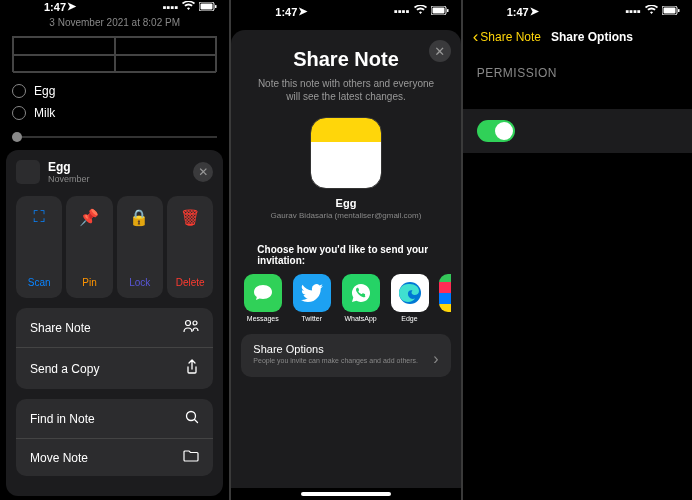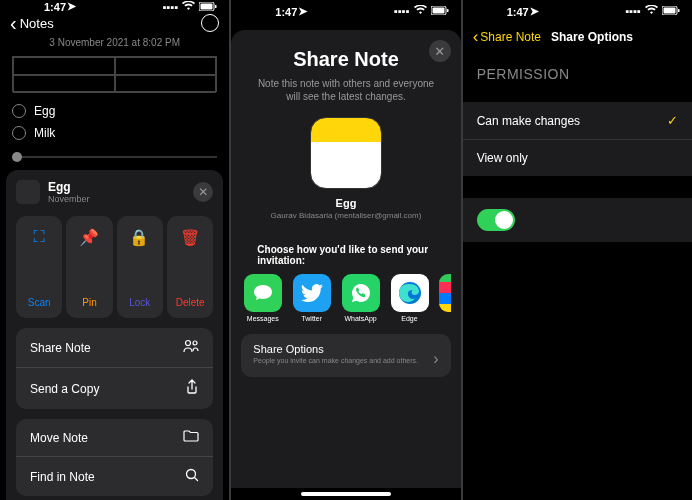--- a/index.html
+++ b/index.html
@@ -106,21 +106,21 @@
     .partial-app { width: 12px; height: 38px; background: linear-gradient(180deg, #34c759 0 20%, #ff2d55 20% 50%, #007aff 50% 80%, #ffd60a 80% 100%); border-radius: 9px 0 0 9px; margin-left: 2px; }
     .share-options-row { background: #2c2c2e; border-radius: 10px; padding: 9px 12px; margin-top: 12px; }
     .opt-title { color: #fff; font-size: 11px; }
     .opt-desc { color: #888; font-size: 7px; margin-top: 2px; }
     .share-options-row .chevron { float: right; margin-top: -14px; color: #888; }
     
     
     .nav-bar-3 { height: 30px; display: flex; align-items: center; padding: 0 10px; gap: 4px; }
     .back-3 { color: #ffd60a; font-size: 12px; display: flex; align-items: center; gap: 2px; }
     .nav-title-3 { color: #fff; font-size: 12px; font-weight: 600; margin-left: 6px; }
-    .section-label { color: #888; font-size: 14px; text-transform: uppercase; padding: 14px 14px 20px; letter-spacing: 0.5px; }
+    .section-label { color: #888; font-size: 12px; text-transform: uppercase; padding: 14px 14px 7px; letter-spacing: 0.5px; }
     .settings-group { background: #1c1c1e; }
     .settings-item { display: flex; align-items: center; justify-content: space-between; padding: 11px 14px; color: #fff; font-size: 12px; border-bottom: 0.5px solid #333; }
     .settings-item:last-child { border-bottom: none; }
     .check-mark { color: #ffd60a; font-size: 13px; }
     .toggle { width: 38px; height: 22px; background: #30d158; border-radius: 11px; position: relative; }
     .toggle::after { content: ""; position: absolute; right: 2px; top: 2px; width: 18px; height: 18px; background: #fff; border-radius: 50%; }
     .spacer { height: 22px; }
   </style>
 </head>
 <body>
@@ -140,27 +140,20 @@
       </span>
       <span>
         <svg width="18" height="9" viewBox="0 0 18 9">
             <rect x="0" y="0" width="15" height="9" rx="2" fill="none" stroke="#fff" stroke-width="1"></rect>
             <rect x="1.5" y="1.5" width="12" height="6" rx="1" fill="#fff"></rect>
             <rect x="16" y="3" width="1.5" height="3" rx="0.5" fill="#fff"></rect>
           </svg>
       </span>
     </div>
   </div>
-  <div class="nav-bar">
-    <div class="back-link">
-      <span class="chevron-left"></span>
-      <span>Notes</span>
-    </div>
-    <div class="more-icon">⋯</div>
-  </div>
   <div class="note-date">3 November 2021 at 8:02 PM</div>
   <div class="empty-table">
     <div class="row">
         <div class="cell"></div>
         <div class="cell"></div>
       </div>
     <div class="row">
         <div class="cell"></div>
         <div class="cell"></div>
       </div>
@@ -226,33 +219,33 @@
           <span>Send a Copy</span>
           <span class="menu-icon">
             <svg width="14" height="16" viewBox="0 0 14 16">
                 <path d="M7 1v9M4 4l3-3 3 3M3 8v5a1 1 0 001 1h6a1 1 0 001-1V8" fill="none" stroke="#fff" stroke-width="1.3" stroke-linecap="round"></path>
               </svg>
           </span>
         </div>
       </div>
       <div class="menu-group">
         <div class="menu-item">
-          <span>Move Note</span>
-          <span class="menu-icon">
-            <svg width="16" height="12" viewBox="0 0 16 12">
-                <path d="M1 2a1 1 0 011-1h4l1.5 1.5H14a1 1 0 011 1V10a1 1 0 01-1 1H2a1 1 0 01-1-1V2z" fill="none" stroke="#fff" stroke-width="1.2"></path>
-              </svg>
-          </span>
-        </div>
-        <div class="menu-item">
           <span>Find in Note</span>
           <span class="menu-icon">
             <svg width="14" height="14" viewBox="0 0 14 14">
                 <circle cx="6" cy="6" r="4.5" fill="none" stroke="#fff" stroke-width="1.3"></circle>
                 <path d="M9.5 9.5l3 3" stroke="#fff" stroke-width="1.3" stroke-linecap="round"></path>
+              </svg>
+          </span>
+        </div>
+        <div class="menu-item">
+          <span>Move Note</span>
+          <span class="menu-icon">
+            <svg width="16" height="12" viewBox="0 0 16 12">
+                <path d="M1 2a1 1 0 011-1h4l1.5 1.5H14a1 1 0 011 1V10a1 1 0 01-1 1H2a1 1 0 01-1-1V2z" fill="none" stroke="#fff" stroke-width="1.2"></path>
               </svg>
           </span>
         </div>
       </div>
     </div>
   </div>
   <div class="home-indicator"></div>
 </div>
 
 <div class="screen">
@@ -345,28 +338,19 @@
     </div>
   </div>
   <div class="nav-bar-3">
     <div class="back-3">
       <span style="font-size:17px">‹</span>
       <span>Share Note</span>
     </div>
     <span class="nav-title-3">Share Options</span>
   </div>
   <div class="section-label">PERMISSION</div>
-  <div class="settings-group">
-    <div class="settings-item">
-      <span>Can make changes</span>
-      <span class="check-mark">✓</span>
-    </div>
-    <div class="settings-item">
-      <span>View only</span>
-    </div>
-  </div>
   <div class="spacer"></div>
   <div class="settings-group">
     <div class="settings-item">
       <div class="toggle"></div>
     </div>
   </div>
 </div>
 
 </body></html>

